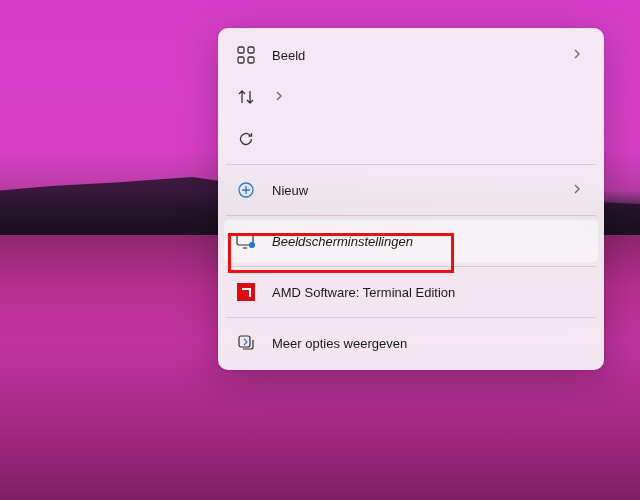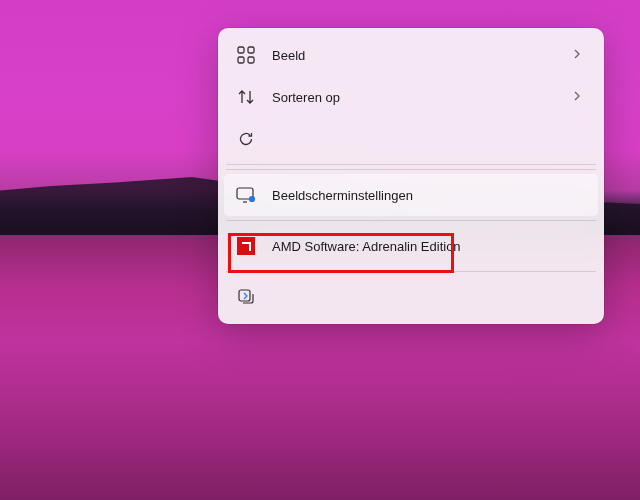--- a/index.html
+++ b/index.html
@@ -58,20 +58,21 @@
   display: flex;
   align-items: center;
   height: 42px;
   padding: 0 12px;
   border-radius: 5px;
   cursor: default;
   position: relative;
 }
 .menu-item.highlighted {
   background: rgba(255,255,255,0.5);
+  font-style: italic;
 }
 .menu-icon {
   width: 20px;
   height: 20px;
   display: flex;
   align-items: center;
   justify-content: center;
   margin-right: 16px;
   color: #333;
   flex-shrink: 0;
@@ -154,38 +155,51 @@
         </svg>
     </span>
   </div>
 
   <div class="menu-item">
     <span class="menu-icon">
       <svg width="18" height="18" viewBox="0 0 18 18" fill="none" stroke="currentColor" stroke-width="1.3">
         <path d="M5 3v12M2 6l3-3 3 3M13 15V3M10 12l3 3 3-3"></path>
       </svg>
     </span>
-    <span class="menu-label">Sorteren op</span>
     <span class="chevron">
       <svg width="14" height="14" viewBox="0 0 14 14" fill="none" stroke="currentColor" stroke-width="1.3">
           <path d="M5 3l4 4-4 4"></path>
         </svg>
     </span>
   </div>
 
   <div class="menu-item">
     <span class="menu-icon">
       <svg width="18" height="18" viewBox="0 0 18 18" fill="none" stroke="currentColor" stroke-width="1.3">
         <path d="M14.5 9a5.5 5.5 0 1 1-1.6-3.9M14.5 3v3h-3"></path>
       </svg>
     </span>
   </div>
 
   <div class="divider"></div>
 
+  <div class="menu-item">
+    <span class="menu-icon">
+      <svg width="18" height="18" viewBox="0 0 18 18" fill="none" stroke="#2678d9" stroke-width="1.3">
+        <circle cx="9" cy="9" r="7"></circle>
+        <path d="M9 5v8M5 9h8"></path>
+      </svg>
+    </span>
+    <span class="menu-label">Nieuw</span>
+    <span class="chevron">
+      <svg width="14" height="14" viewBox="0 0 14 14" fill="none" stroke="currentColor" stroke-width="1.3">
+          <path d="M5 3l4 4-4 4"></path>
+        </svg>
+    </span>
+  </div>
 
   <div class="divider"></div>
 
   <div class="menu-item highlighted">
     <span class="menu-icon">
       <svg width="20" height="18" viewBox="0 0 20 18" fill="none" stroke="currentColor" stroke-width="1.2">
         <rect x="1" y="2" width="16" height="11" rx="2"></rect>
         <path d="M7 16h4"></path>
         <circle cx="16" cy="13" r="2.5" fill="#2678d9" stroke="#2678d9"></circle>
         <path d="M16 11v-1M16 16v-1M14 13h-1M19 13h-1" stroke="#2678d9"></path>
@@ -196,31 +210,32 @@
 
 
   <div class="divider"></div>
 
   <div class="menu-item">
     <span class="menu-icon">
       <span class="amd-icon">
           <span class="amd-arrow"></span>
         </span>
     </span>
-    <span class="menu-label">AMD Software: Adrenalin Edition</span>
+    <span class="menu-label">AMD Software: Terminal Edition</span>
   </div>
 
 
   <div class="divider"></div>
 
   <div class="menu-item">
     <span class="menu-icon">
       <svg width="18" height="18" viewBox="0 0 18 18" fill="none" stroke="currentColor" stroke-width="1.2">
         <rect x="2" y="2" width="11" height="11" rx="2"></rect>
         <path d="M6 15h8a2 2 0 0 0 2-2V6"></path>
         <path d="M7 5l3 3-3 3" stroke="#2678d9"></path>
       </svg>
     </span>
+    <span class="menu-label">Meer opties weergeven</span>
   </div>
 
 </div>
 
 <div class="highlight-box" style="left:228px; top:233px; width:226px; height:40px;"></div>
 
 </body></html>

